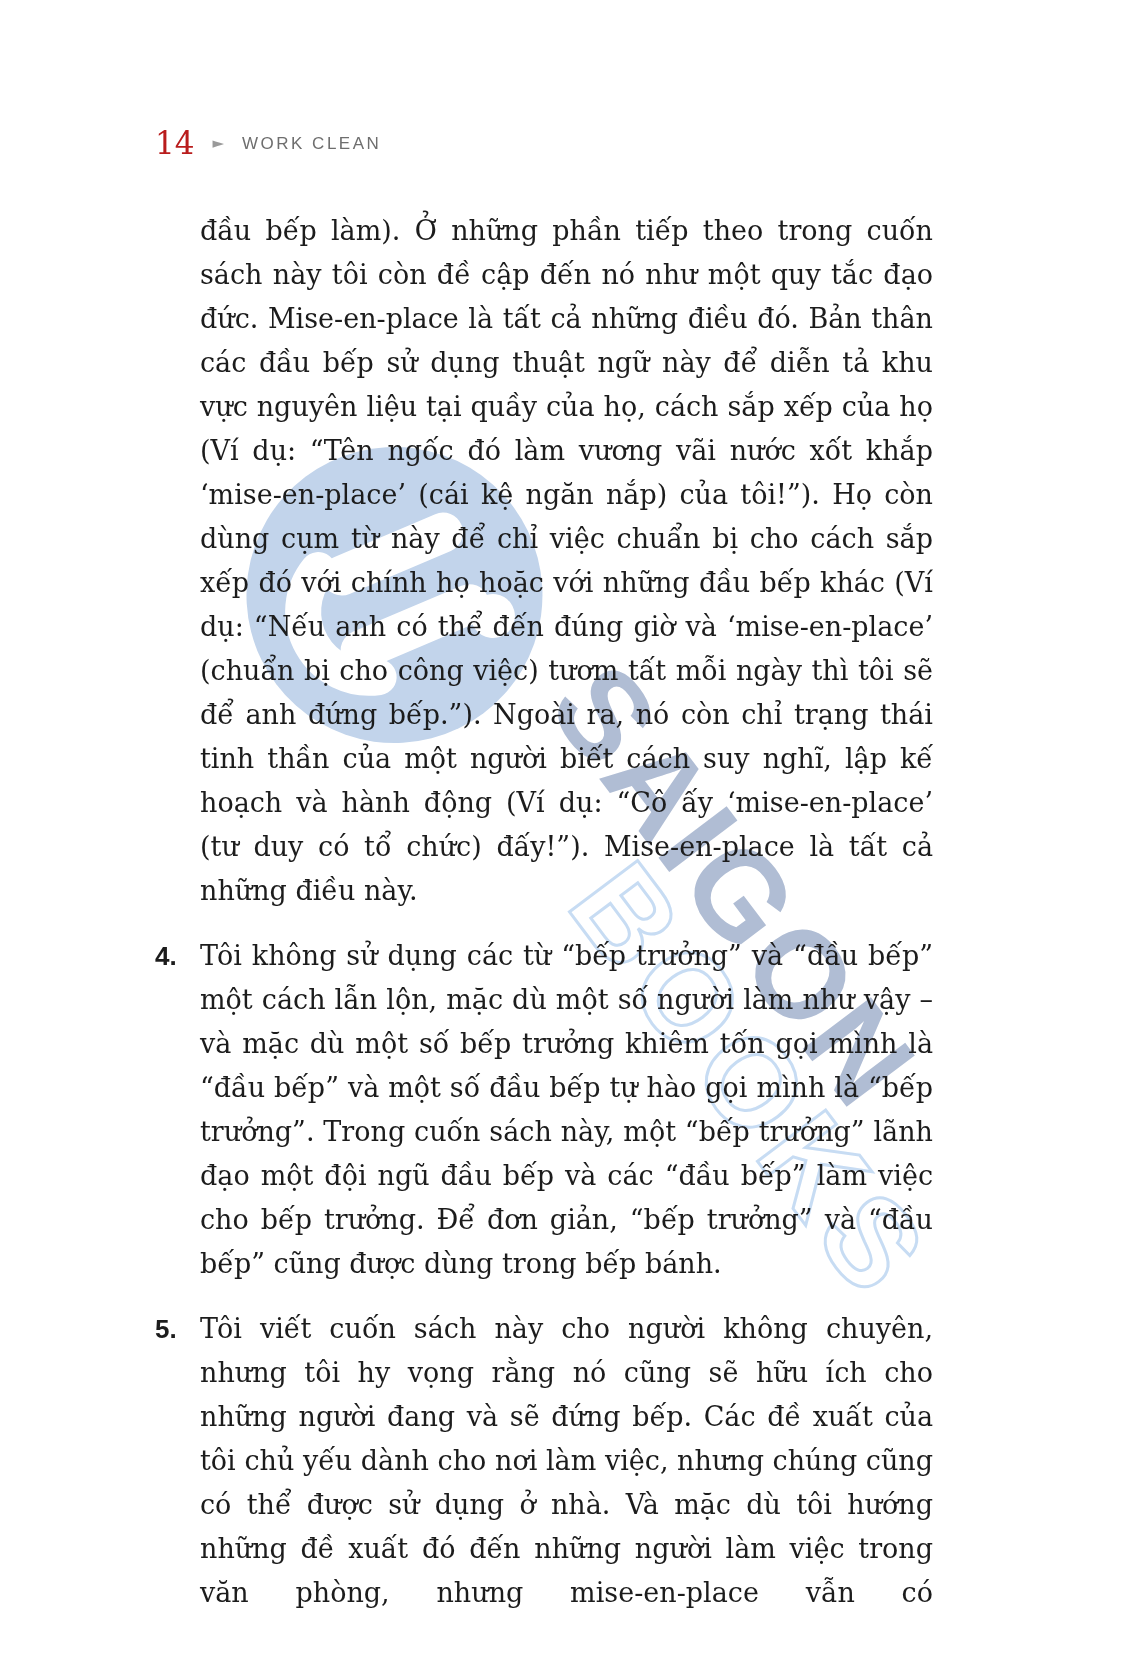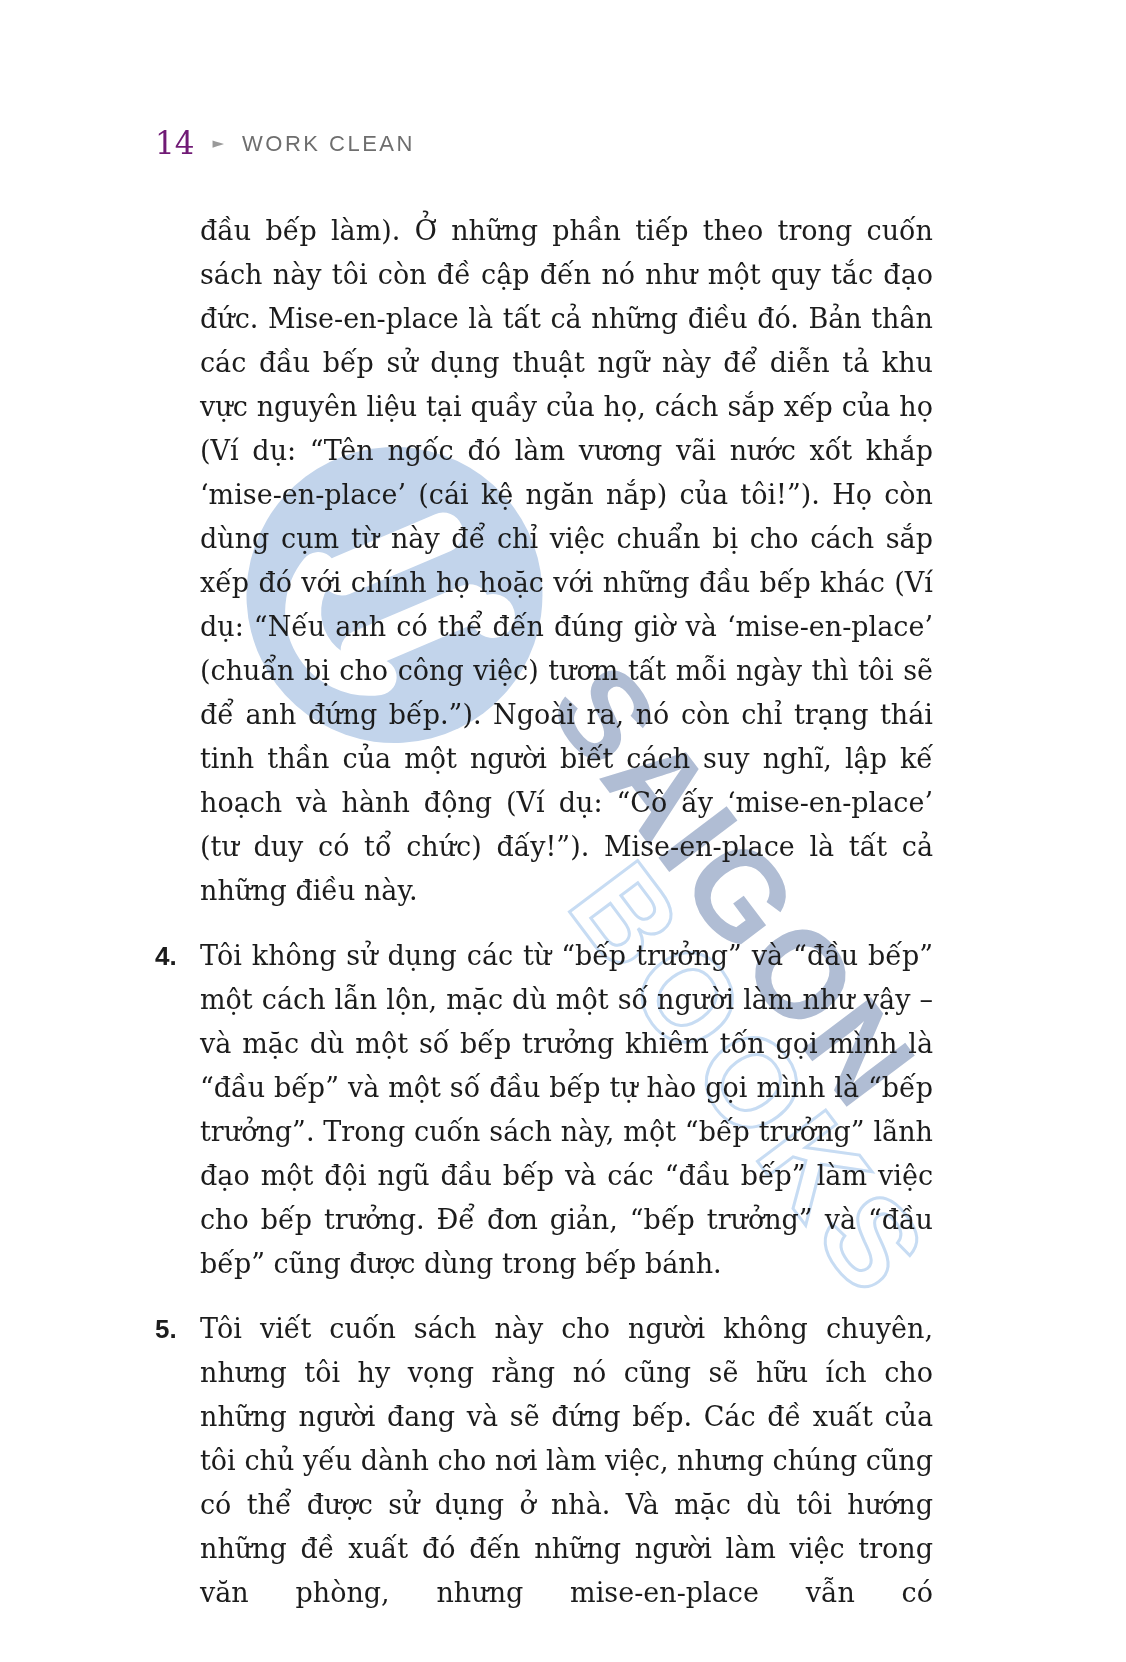--- a/index.html
+++ b/index.html
@@ -13,29 +13,29 @@
   }
 
   
   .header{
     position:absolute;left:155px;top:128px;
     display:flex;align-items:center;gap:14px;
     z-index:2;
   }
   .page-num{
     font-family:"DejaVu Serif","Liberation Serif",serif;
-    font-size:31px;color:#701a75;line-height:1;
+    font-size:31px;color:#b91c1c;line-height:1;
   }
   .arrow{
     font-size:15px;color:#9a9a9a;line-height:1;
     padding:0 4px;
   }
   .running-title{
     font-family:"Liberation Sans","DejaVu Sans",sans-serif;
-    font-size:22px;color:#6e6e6e;letter-spacing:2.5px;line-height:1;
+    font-size:17px;color:#6e6e6e;letter-spacing:2.5px;line-height:1;
   }
 
   
   .watermark{
     position:absolute;left:424px;top:385px;
     width:0;height:0;
     transform:rotate(53deg);
     transform-origin:0 0;
     z-index:0;
     pointer-events:none;

